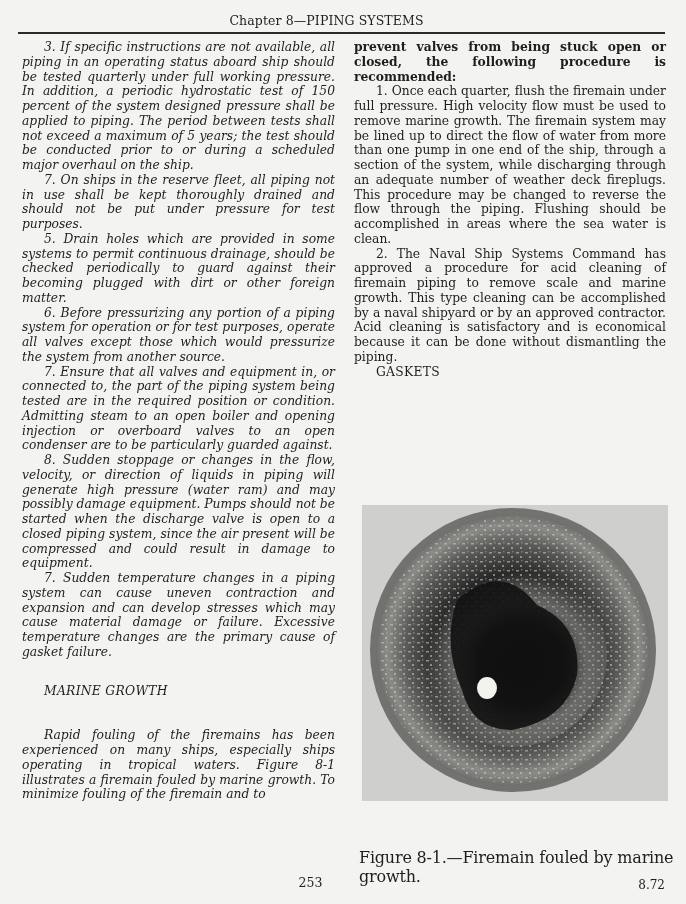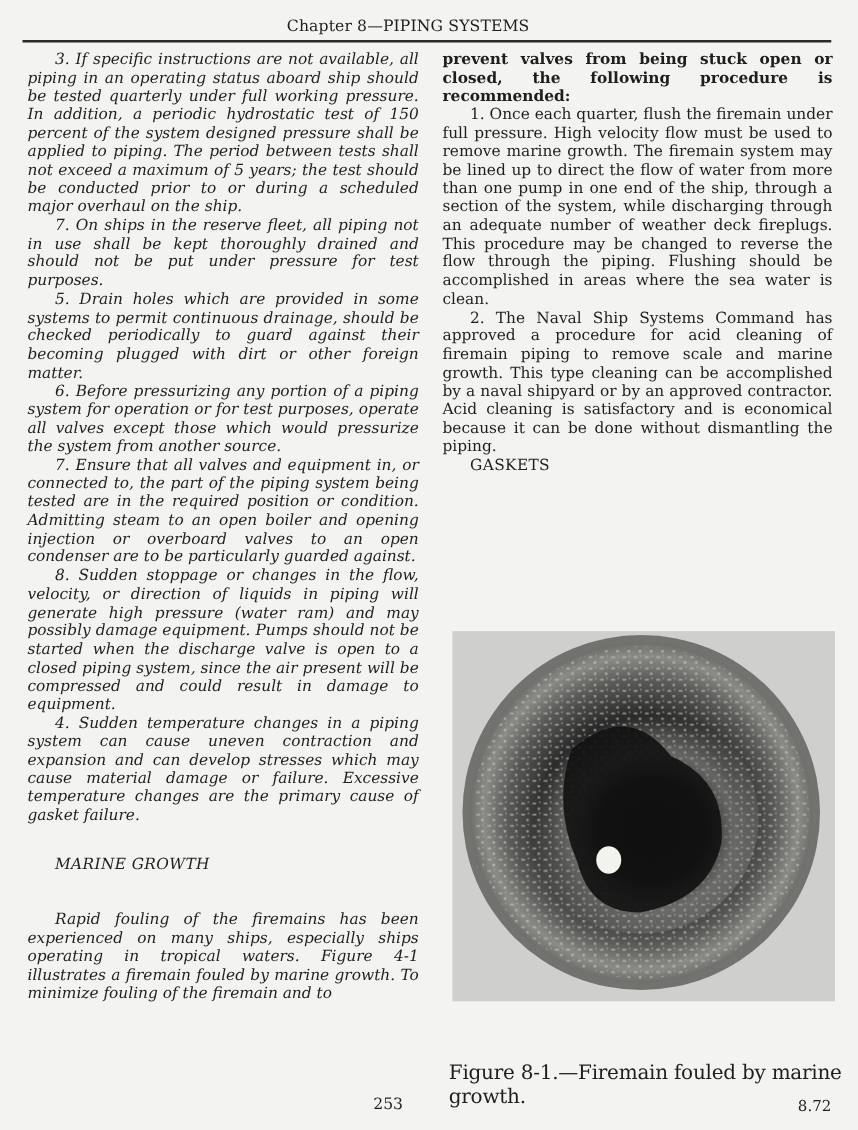--- a/index.html
+++ b/index.html
@@ -55,23 +55,23 @@
 <div class="running-head">Chapter 8—PIPING SYSTEMS</div>
 <div class="rule"></div>
 
 <div class="col left">
   <p>3. If specific instructions are not available, all piping in an operating status aboard ship should be tested quarterly under full working pressure. In addition, a periodic hydrostatic test of 150 percent of the system designed pressure shall be applied to piping. The period between tests shall not exceed a maximum of 5 years; the test should be conducted prior to or during a scheduled major overhaul on the ship.</p>
   <p>7. On ships in the reserve fleet, all piping not in use shall be kept thoroughly drained and should not be put under pressure for test purposes.</p>
   <p>5. Drain holes which are provided in some systems to permit continuous drainage, should be checked periodically to guard against their becoming plugged with dirt or other foreign matter.</p>
   <p>6. Before pressurizing any portion of a piping system for operation or for test purposes, operate all valves except those which would pressurize the system from another source.</p>
   <p>7. Ensure that all valves and equipment in, or connected to, the part of the piping system being tested are in the required position or condition. Admitting steam to an open boiler and opening injection or overboard valves to an open condenser are to be particularly guarded against.</p>
   <p>8. Sudden stoppage or changes in the flow, velocity, or direction of liquids in piping will generate high pressure (water ram) and may possibly damage equipment. Pumps should not be started when the discharge valve is open to a closed piping system, since the air present will be compressed and could result in damage to equipment.</p>
-  <p>4. Sudden temperature changes in a piping system can cause uneven contraction and expansion and can develop stresses which may cause material damage or failure. Excessive temperature changes are the primary cause of gasket failure.</p>
+  <p>7. Sudden temperature changes in a piping system can cause uneven contraction and expansion and can develop stresses which may cause material damage or failure. Excessive temperature changes are the primary cause of gasket failure.</p>
   <p class="heading">MARINE GROWTH</p>
-  <p>Rapid fouling of the firemains has been experienced on many ships, especially ships operating in tropical waters. Figure 4-1 illustrates a firemain fouled by marine growth. To minimize fouling of the firemain and to</p>
+  <p>Rapid fouling of the firemains has been experienced on many ships, especially ships operating in tropical waters. Figure 8-1 illustrates a firemain fouled by marine growth. To minimize fouling of the firemain and to</p>
 </div>
 
 <div class="col right">
   <p class="cont">prevent valves from being stuck open or closed, the following procedure is recommended:</p>
   <p>1. Once each quarter, flush the firemain under full pressure. High velocity flow must be used to remove marine growth. The firemain system may be lined up to direct the flow of water from more than one pump in one end of the ship, through a section of the system, while discharging through an adequate number of weather deck fireplugs. This procedure may be changed to reverse the flow through the piping. Flushing should be accomplished in areas where the sea water is clean.</p>
   <p>2. The Naval Ship Systems Command has approved a procedure for acid cleaning of firemain piping to remove scale and marine growth. This type cleaning can be accomplished by a naval shipyard or by an approved contractor. Acid cleaning is satisfactory and is economical because it can be done without dismantling the piping.</p>
   <p class="heading">GASKETS</p>
 </div>
 
 <div class="figure">

